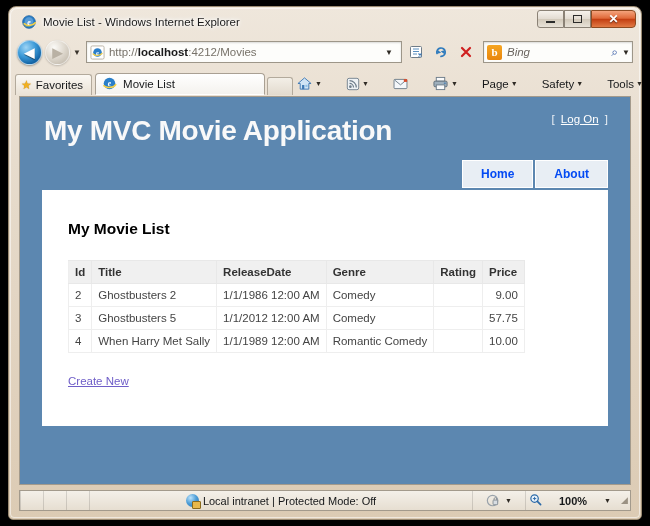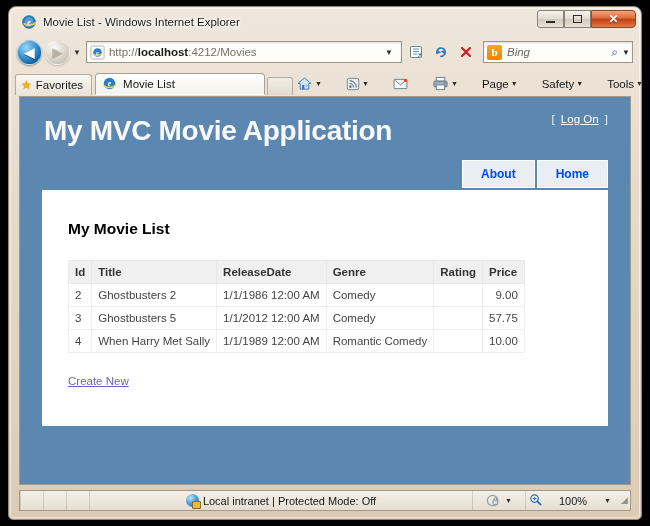--- a/index.html
+++ b/index.html
@@ -414,20 +414,21 @@
     content:''; position:absolute; right:-2px; bottom:-2px;
     width:7px; height:6px; background:#e8b84b; border:1px solid #8a6a1c; border-radius:1px;
   }
   #status-priv {
     width: 52px; display: flex; align-items: center; justify-content: center; gap: 4px;
     flex: 0 0 auto;
   }
   #status-zoom {
     width: 88px; display: flex; align-items: center; justify-content: center; gap: 17px;
     flex: 0 0 auto;
+    font-weight: bold;
   }
   .zoom-mag { color: #2c6aa8; font-size: 11px; }
   .sb-caret { font-size: 7px; color: #2e2a24; }
   #resize-grip {
     width: 14px; flex: 0 0 auto; text-align: right; padding-right: 2px;
     color: #9a9183; font-size: 9px; line-height: 1;
   }
 </style>
 </head>
 <body>
@@ -593,22 +594,22 @@
   <div id="viewport">
 
     <div id="page-header">
       <div id="logon-wrap">
         <span>[</span>
         <a id="logon-link" href="#">Log On</a>
         <span>]</span>
       </div>
       <div id="site-title">My MVC Movie Application</div>
       <div id="menu-nav">
+        <div class="menu-item">Home</div>
         <div class="menu-item">About</div>
-        <div class="menu-item">Home</div>
       </div>
     </div>
 
     <div id="page-main">
       <div id="content-heading">My Movie List</div>
 
       <table id="movies-table">
         <thead>
           <tr>
             <th class="col-id">Id</th>

